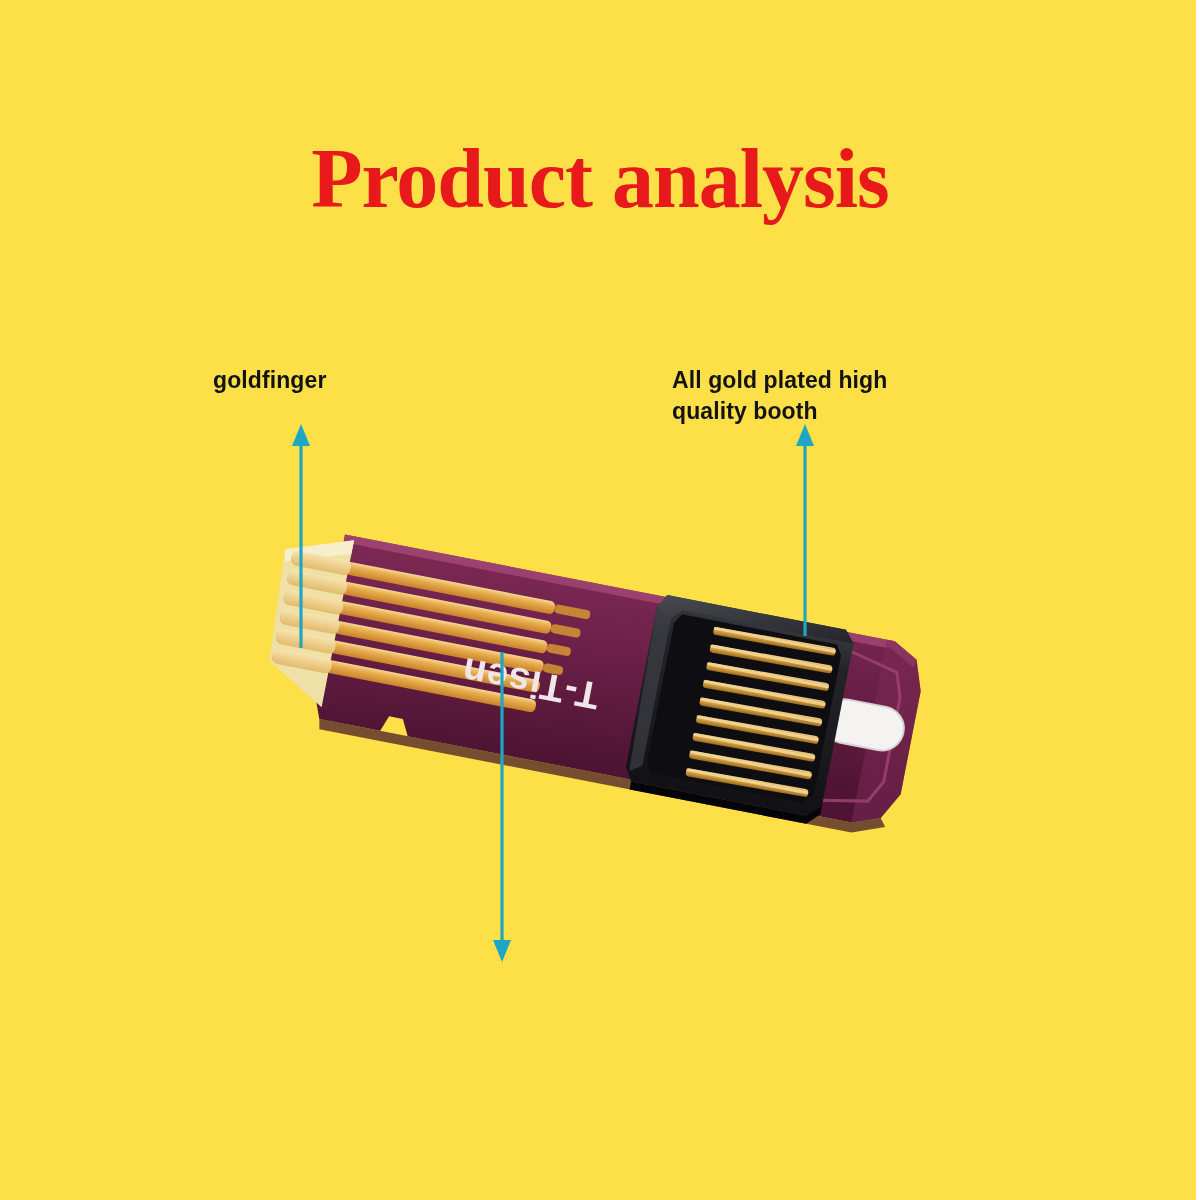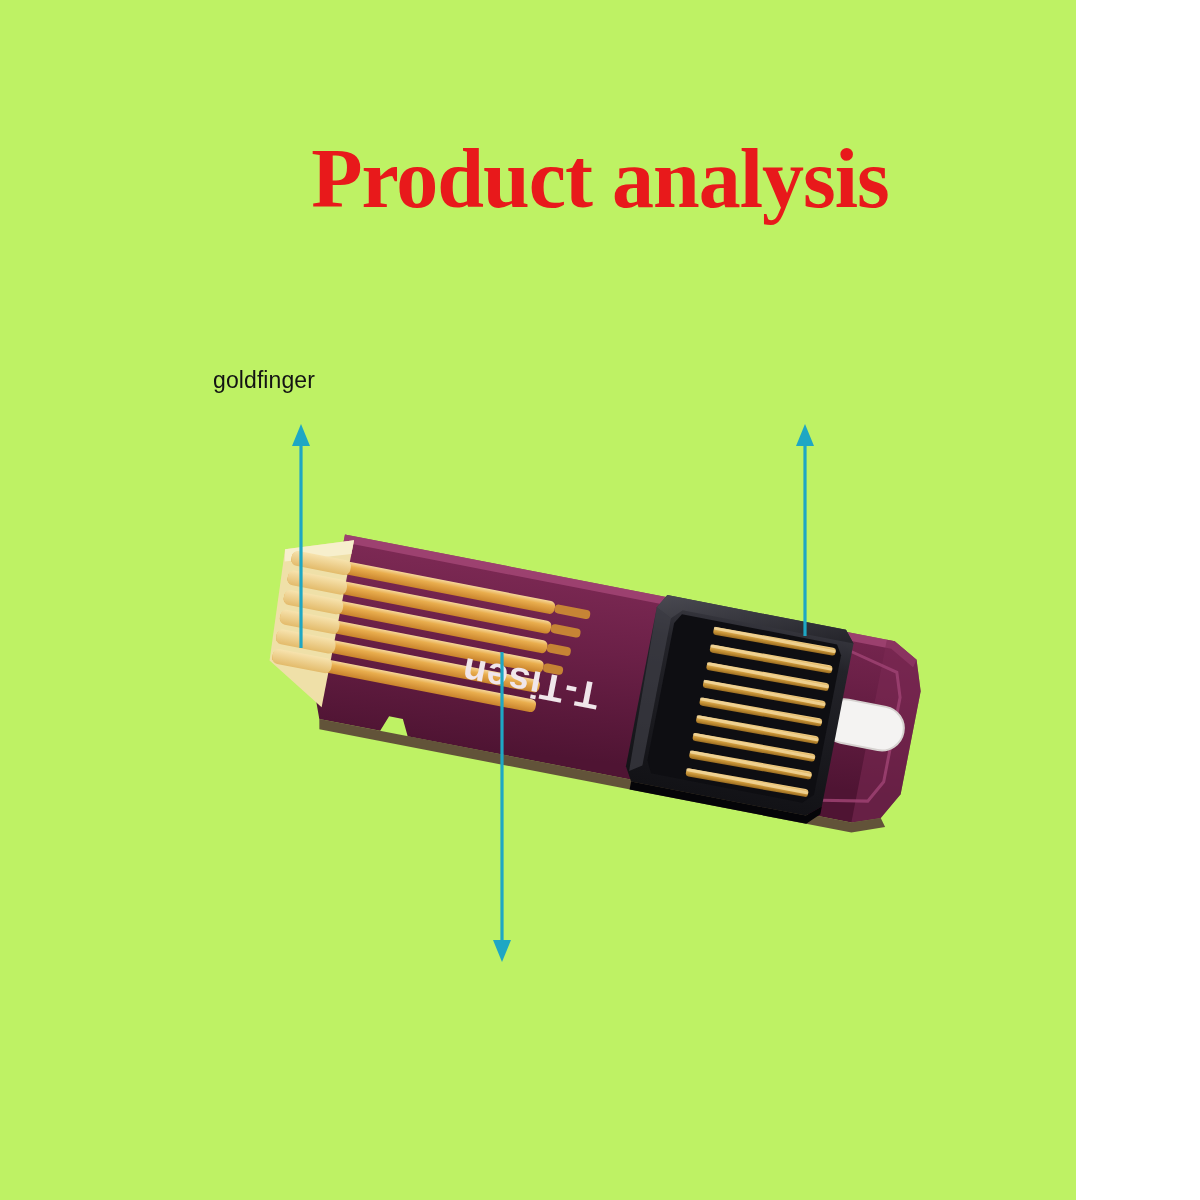--- a/index.html
+++ b/index.html
@@ -2,44 +2,44 @@
 <html><head>
 <meta charset="utf-8">
 <style>
   html, body {
     margin: 0;
     padding: 0;
     background: #ffffff;
   }
   #page {
     position: relative;
-    width: 1076px;
+    width: 1196px;
     height: 1200px;
-    background: #bef264;
+    background: #fde047;
     overflow: hidden;
     font-family: "Liberation Sans", sans-serif;
   }
   #title {
     position: absolute;
     left: 0;
     top: 130px;
     width: 1200px;
     text-align: center;
     font-family: "Liberation Serif", serif;
     font-weight: bold;
     font-size: 84px;
     letter-spacing: -1px;
     color: #e8191b;
     white-space: nowrap;
   }
   .label {
     position: absolute;
     font-family: "Liberation Sans", sans-serif;
     font-size: 23px;
-    font-weight: 400;
+    font-weight: 700;
     color: #131313;
     line-height: 1.35;
     letter-spacing: 0.1px;
   }
   #label-goldfinger { left: 213px; top: 365px; }
   #label-booth { left: 672px; top: 365px; width: 270px; }
   #label-pcb { left: 343px; top: 977px; width: 530px; }
 
   .arrow-svg {
     position: absolute;
@@ -210,15 +210,16 @@
     </g>
     <g fill="#1ea7c4">
       <polygon points="301,424 292,446 310,446"></polygon>
       <polygon points="805,424 796,446 814,446"></polygon>
       <polygon points="502,962 493,940 511,940"></polygon>
     </g>
   </svg>
 
   <div class="label" id="label-goldfinger">goldfinger</div>
 
+  <div class="label" id="label-booth">All gold plated high quality booth</div>
 
 
 </div>
 
 </body></html>

